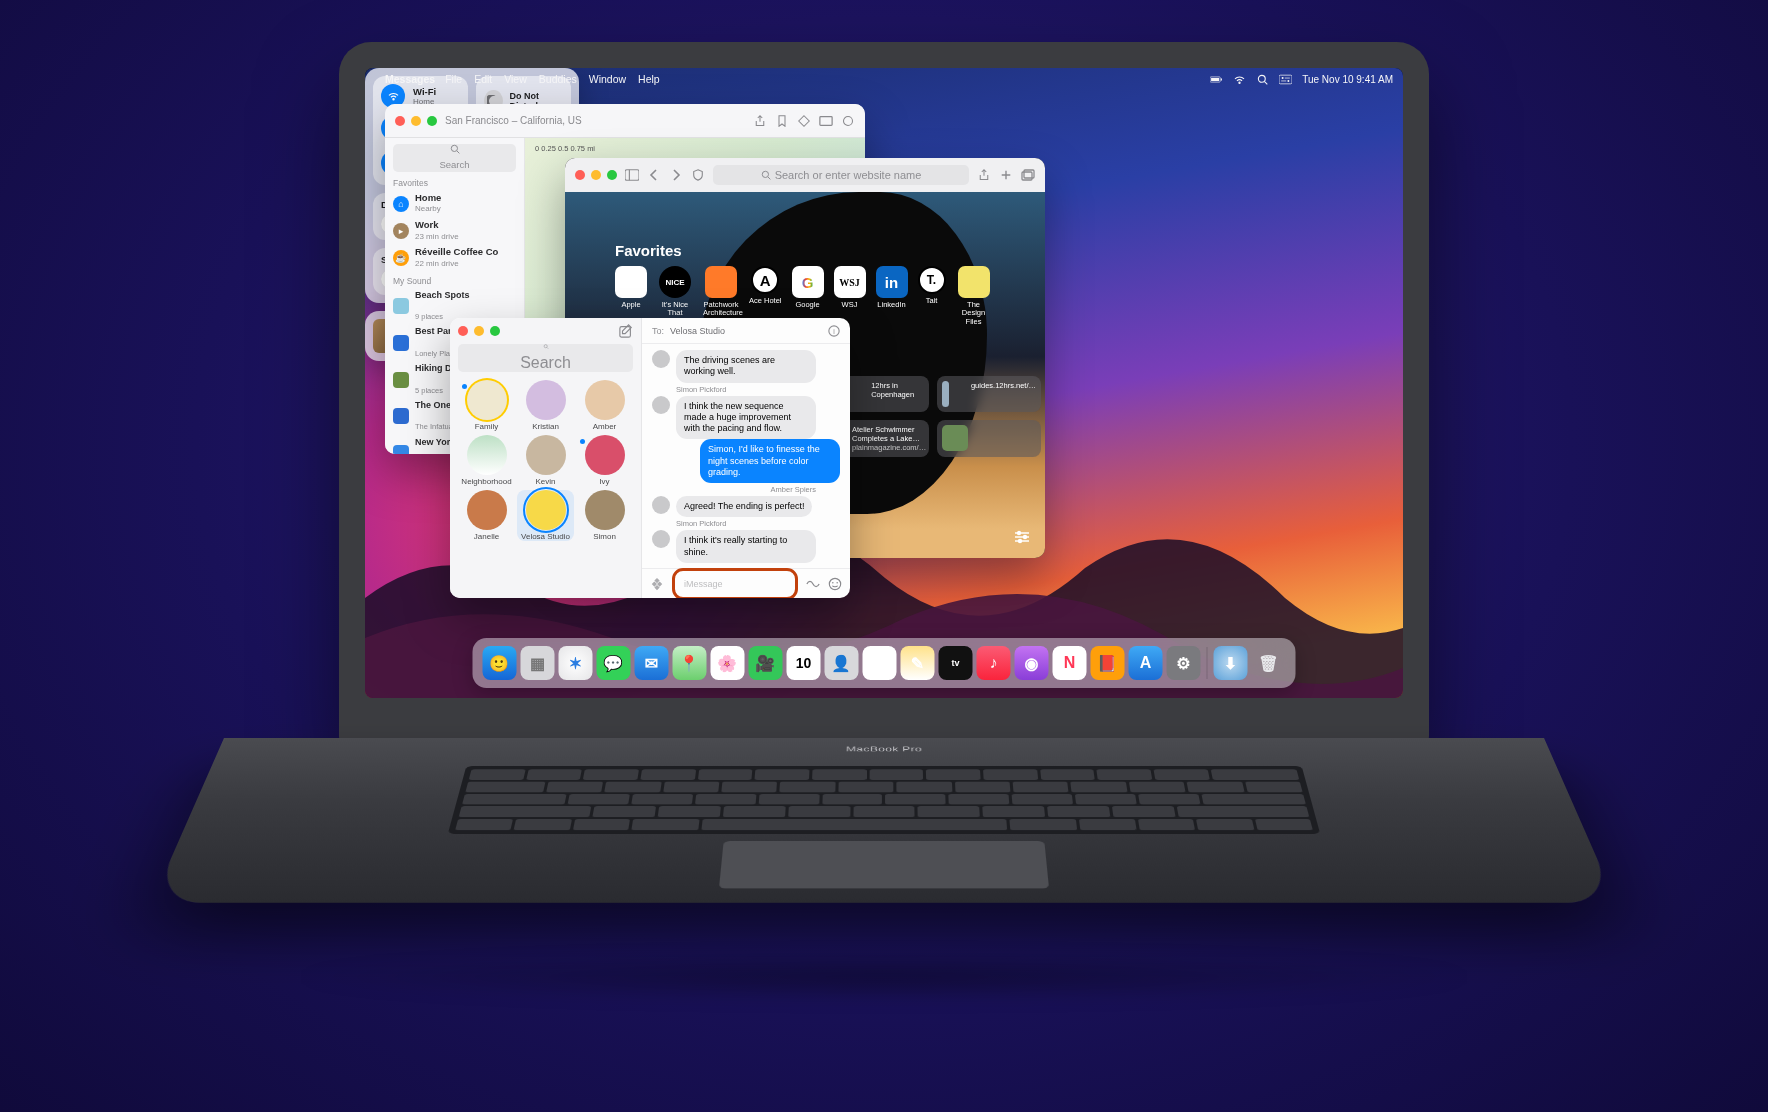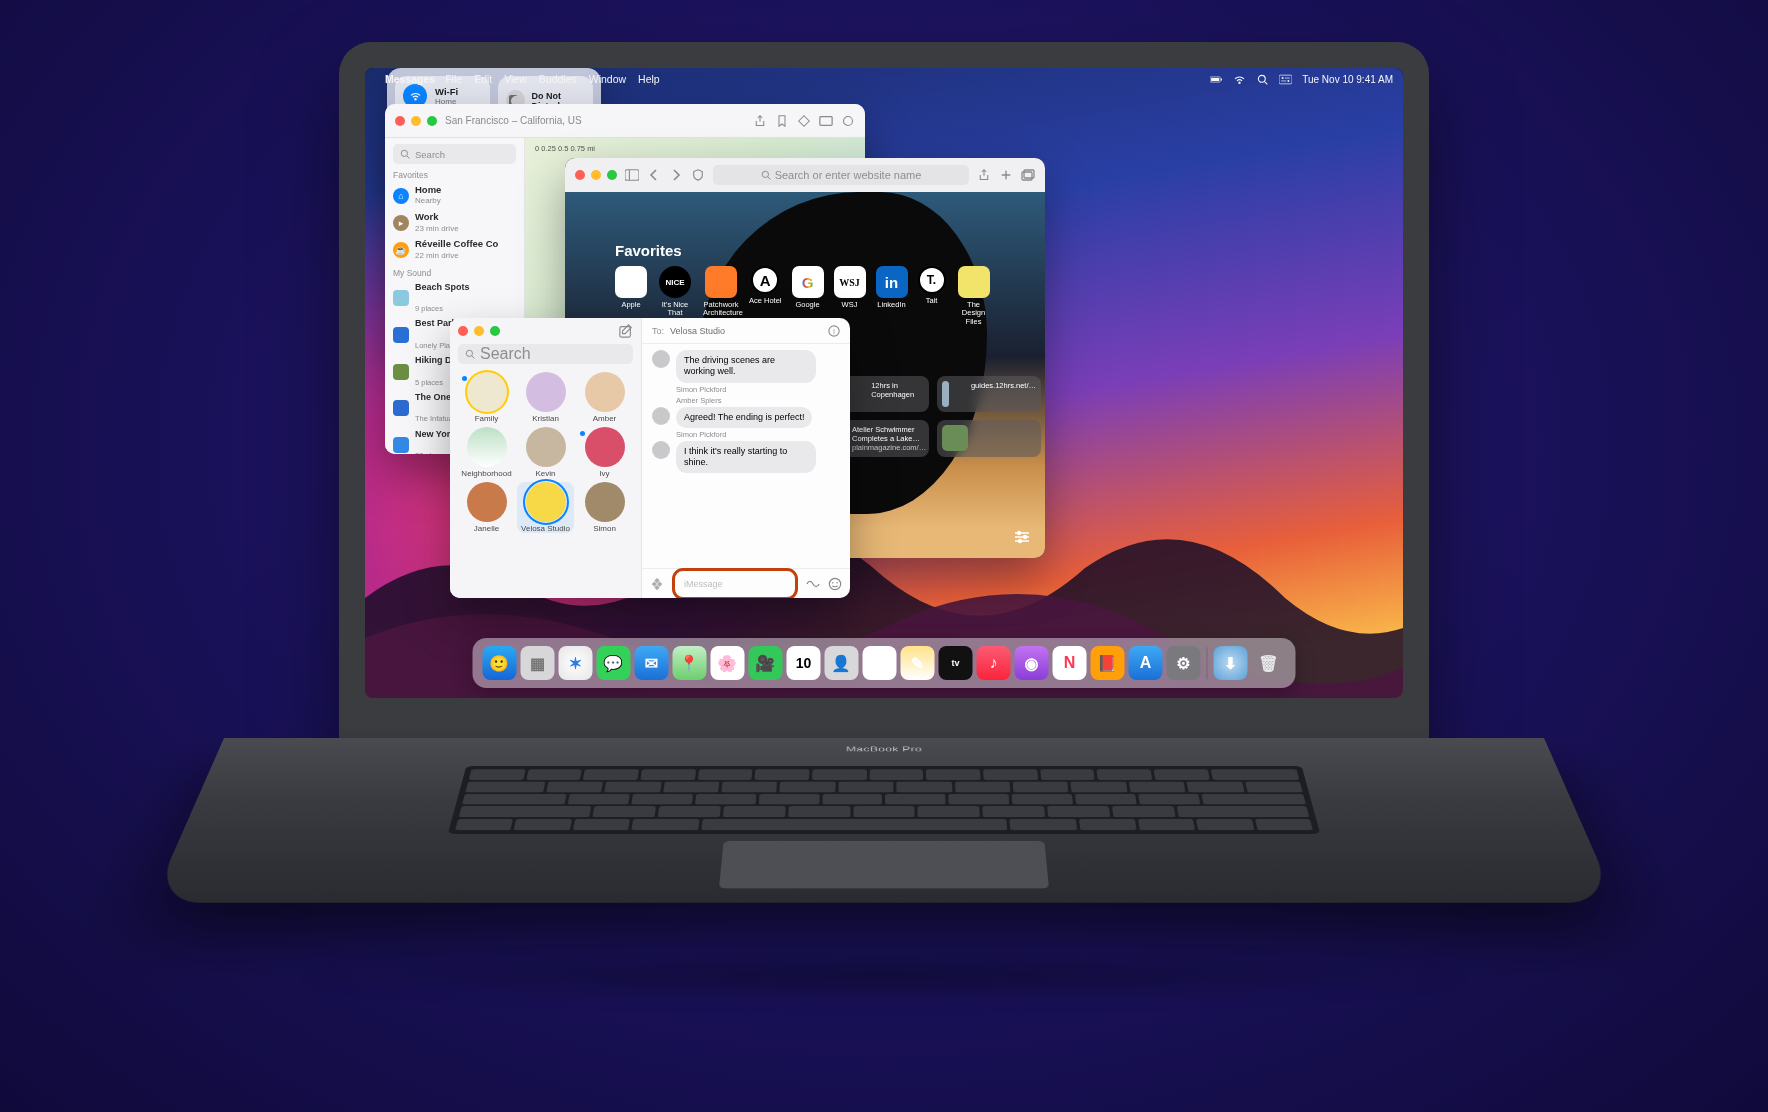--- a/index.html
+++ b/index.html
@@ -1,20 +1,20 @@
 <!DOCTYPE html>
 <html><head>
 <meta charset="utf-8">
 <style>
   *{box-sizing:border-box;margin:0;padding:0;font-family:-apple-system,BlinkMacSystemFont,"SF Pro Text","Helvetica Neue",sans-serif;-webkit-font-smoothing:antialiased;}
   body{background:radial-gradient(ellipse at 50% 40%,#2a1c7a 0%,#191158 55%,#100a3b 100%);width:1768px;height:1112px;overflow:hidden;position:relative;}
   
   .laptop{position:absolute;left:50%;top:42px;transform:translateX(-50%);width:1090px;}
   .lid{background:#3b3c40;border-radius:32px 32px 12px 12px;padding:26px 26px 50px 26px;box-shadow:0 40px 80px rgba(0,0,0,.5);}
-  .screen{position:relative;width:1038px;height:630px;border-radius:8px;overflow:hidden;background:#000;padding-left:22px;}
+  .screen{position:relative;width:1038px;height:630px;border-radius:8px;overflow:hidden;background:#000;}
   .wallpaper{position:absolute;inset:0;background:
      radial-gradient(circle at 16% 70%,#e63a6a 0%,#b72a8a 18%,transparent 36%),
      linear-gradient(170deg,#1a2c6d 0%,#2a3fa5 30%,#7a3eb8 55%,#e85f3a 78%,#f9b64a 92%);}
   .mountains{position:absolute;left:0;right:0;bottom:0;height:220px;}
   .mountains svg{width:100%;height:100%;display:block;}
   
   .menubar{position:absolute;top:0;left:0;right:0;height:22px;display:flex;align-items:center;padding:0 10px;color:#f5f5f7;font-size:10.5px;font-weight:500;z-index:40;}
   .menubar .apple{font-size:12px;margin-right:10px;}
   .menubar .app-title{font-weight:700;margin-right:10px;}
   .menubar .menus{display:flex;gap:12px;}
@@ -25,21 +25,21 @@
   .traffic{display:flex;gap:6px;}
   .dot{width:10px;height:10px;border-radius:50%;}
   .dot.r{background:#ff5f57}.dot.y{background:#febc2e}.dot.g{background:#28c840}
   
   .maps{left:20px;top:36px;width:480px;height:350px;background:#f2f2f4;z-index:5;}
   .maps-tb{height:34px;display:flex;align-items:center;padding:0 10px;gap:8px;background:rgba(246,246,248,.9);border-bottom:1px solid #e1e1e3;}
   .loc-label{font-size:10px;color:#8a8a8e;flex:1;text-align:left;}
   .tb-ic{width:14px;height:12px;color:#8a8a8e;}
   .maps-body{display:flex;height:calc(100% - 34px);}
   .maps-side{width:140px;background:#f7f7f9;border-right:1px solid #e6e6e8;padding:6px 8px 4px;font-size:9.5px;color:#2b2b2d;overflow:hidden;}
-  .search-pill{display:flex;align-items:center;gap:5px;background:#e9e9eb;border-radius:5px;height:20px;padding:0 7px;color:#8e8e92;margin-bottom:6px;}
+  .search-pill{display:flex;align-items:center;gap:5px;background:#e9e9eb;border-radius:5px;height:28px;padding:0 7px;color:#8e8e92;margin-bottom:6px;flex-direction:column;}
   .sec-label{font-size:8.5px;color:#8e8e92;margin:4px 0 2px;}
   .fav-item,.guide-item{display:flex;align-items:center;gap:6px;padding:3px 0;}
   .pin{width:16px;height:16px;border-radius:50%;display:flex;align-items:center;justify-content:center;color:#fff;font-size:9px;flex-shrink:0;}
   .pin.blue{background:#0a84ff}.pin.brown{background:#a2845e}.pin.orange{background:#ff9f0a}
   .fav-item .txt,.guide-item .txt{line-height:1.1;}
   .fav-item .nm{font-weight:600;}
   .fav-item .sub{font-size:8px;color:#8e8e92;}
   .guide-item .thumb{width:16px;height:16px;border-radius:4px;background:#3b82f6;flex-shrink:0;}
   .guide-item .nm{font-size:9px;font-weight:600;white-space:nowrap;overflow:hidden;text-overflow:ellipsis;display:block;}
   .guide-item .sub{font-size:7.5px;color:#8e8e92;}
@@ -446,20 +446,27 @@
                   <circle cx="7" cy="7" r="6" fill="none" stroke="#8e8e92" stroke-width="1.3"></circle>
                   <text x="7" y="10" font-size="8" text-anchor="middle" fill="#8e8e92">i</text>
                 </svg>
             </div>
             <div class="thread">
               <div class="mrow them">
                   <div class="mava"></div>
                   <div class="bubble">The driving scenes are working well.</div>
                 </div>
               <div class="sender">Simon Pickford</div>
+              <div class="mrow them">
+                  <div class="mava"></div>
+                  <div class="bubble">I think the new sequence made a huge improvement with the pacing and flow.</div>
+                </div>
+              <div class="mrow me">
+                  <div class="bubble">Simon, I'd like to finesse the night scenes before color grading.</div>
+                </div>
               <div class="sender">Amber Spiers</div>
               <div class="mrow them">
                   <div class="mava"></div>
                   <div class="bubble">Agreed! The ending is perfect!</div>
                 </div>
               <div class="sender">Simon Pickford</div>
               <div class="mrow them">
                   <div class="mava"></div>
                   <div class="bubble">I think it's really starting to shine.</div>
                 </div>

